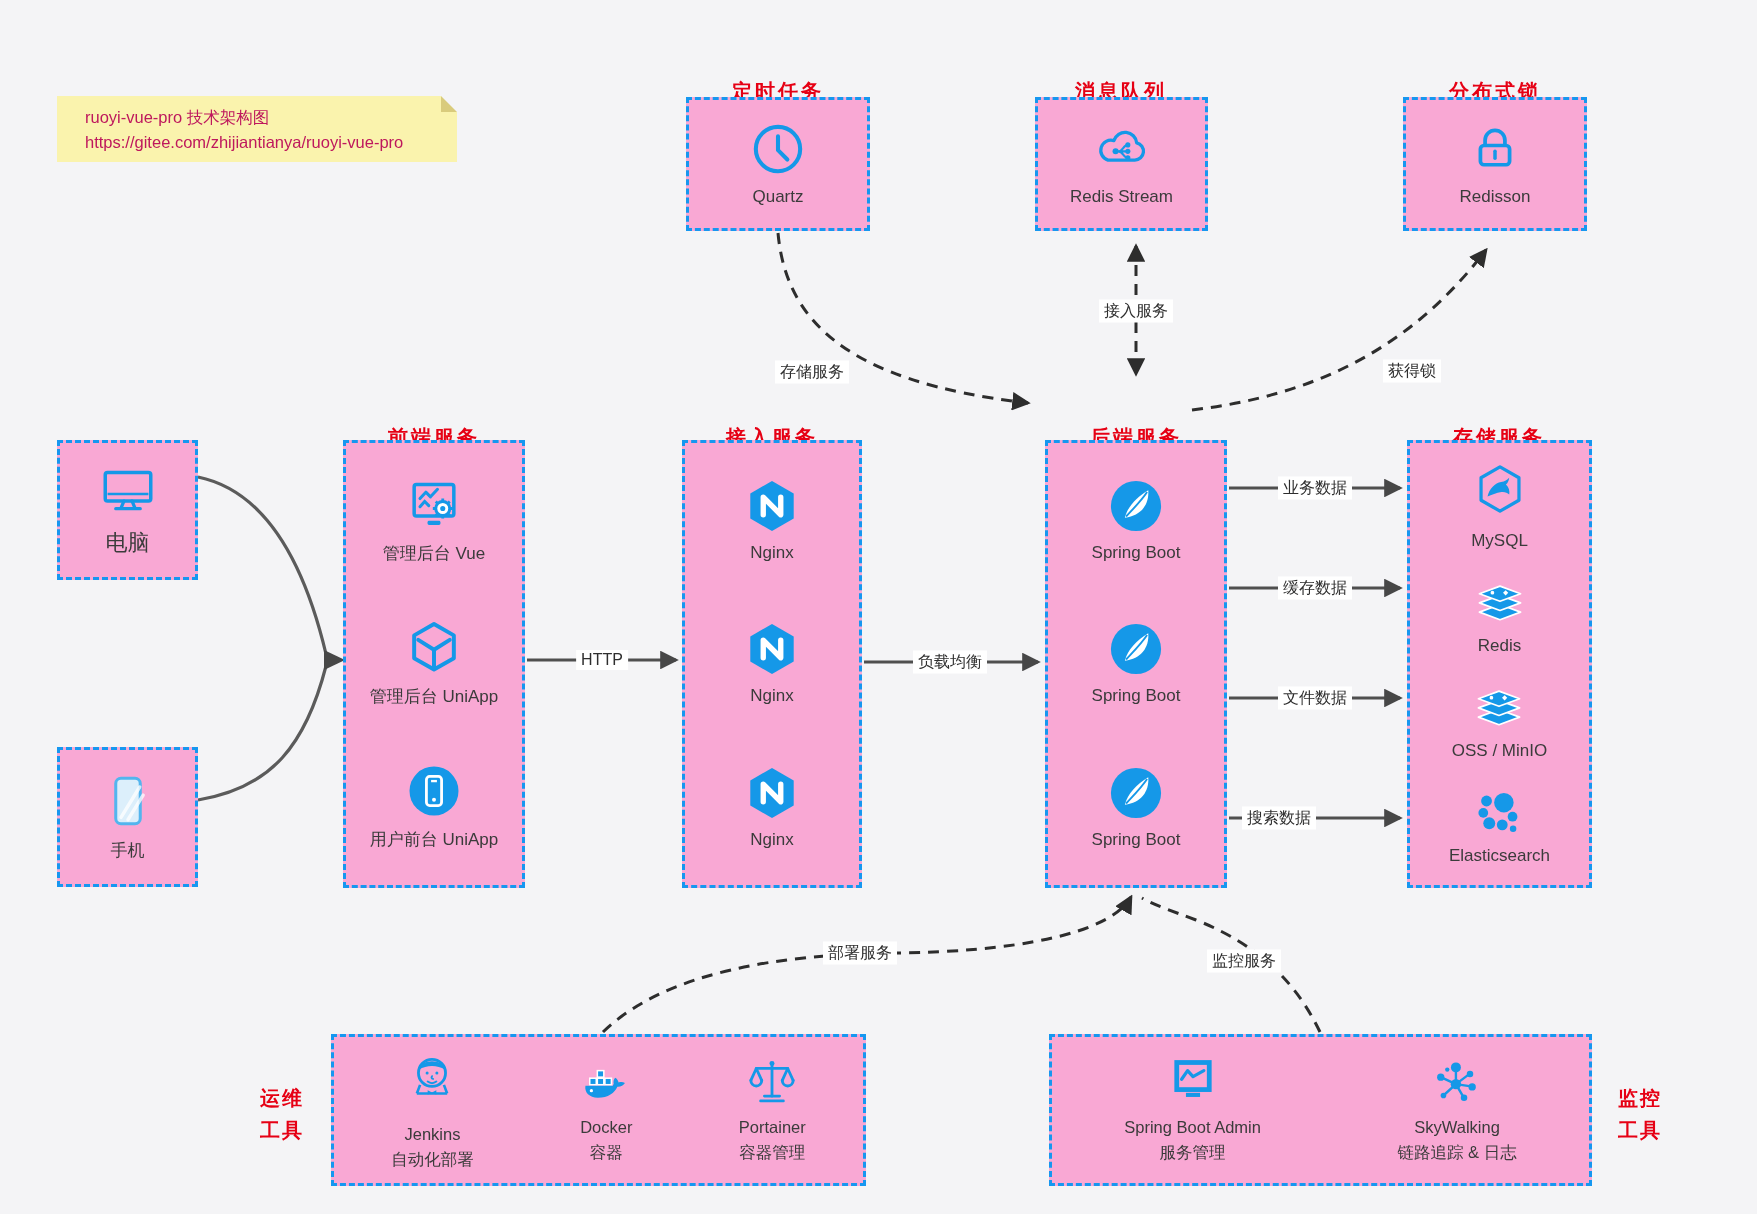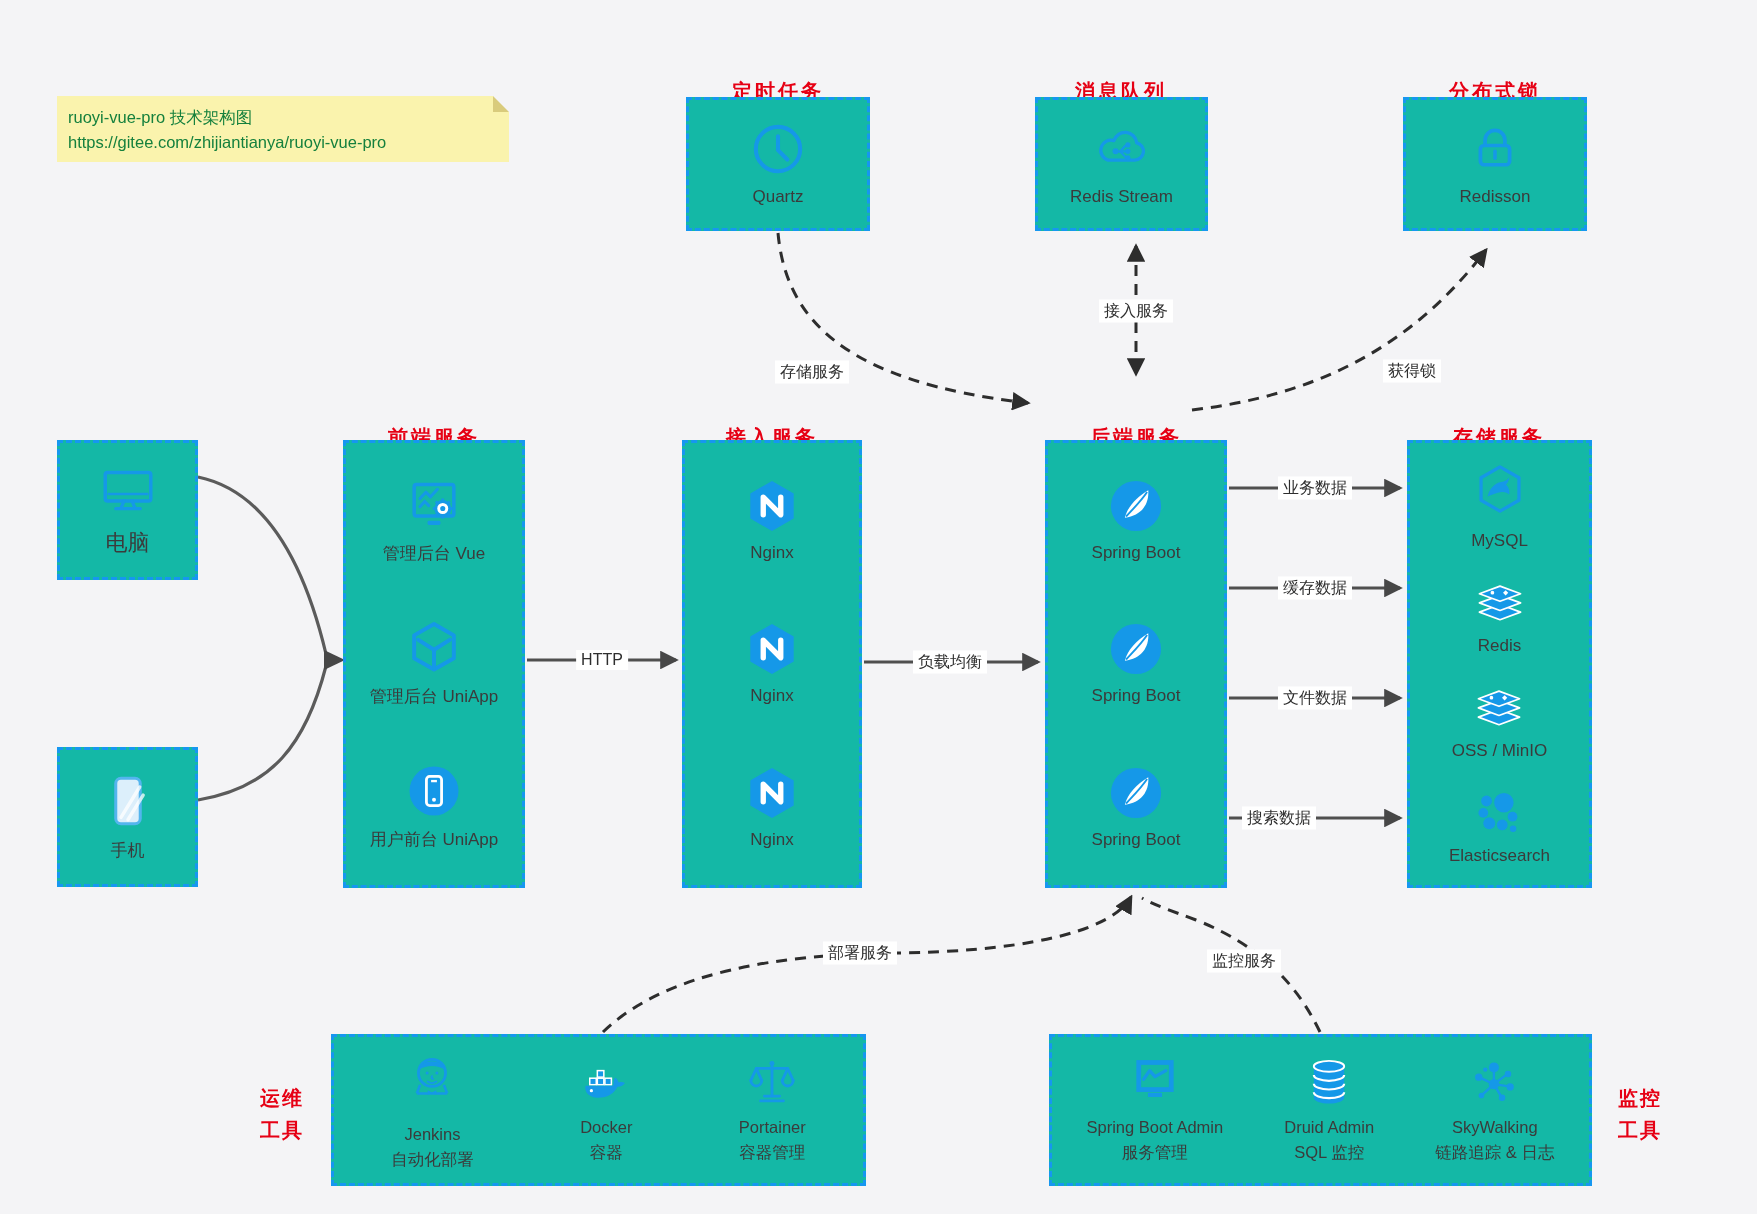--- a/index.html
+++ b/index.html
@@ -1,24 +1,24 @@
 <!DOCTYPE html>
 <html><head>
 <meta charset="utf-8">
 <style>
   html,body{margin:0;padding:0;background:#f4f4f6;}
   .canvas{position:relative;width:1757px;height:1214px;background:#f4f4f6;overflow:hidden;
           font-family:"Liberation Sans","DejaVu Sans",sans-serif;}
   
-  .note{position:absolute;left:57px;top:96px;width:452px;height:66px;background:#faf3ad;
-        box-sizing:border-box;padding:9px 11px;color:#15803d;font-size:16.5px;line-height:1.5;}
+  .note{position:absolute;left:57px;top:96px;width:400px;height:66px;background:#faf3ad;
+        box-sizing:border-box;padding:9px 28px;color:#be185d;font-size:16.5px;line-height:1.5;}
   .note::after{content:"";position:absolute;top:0;right:0;width:0;height:0;
         border-top:16px solid #f4f4f6;border-left:16px solid #d9cb7c;}
   
-  .gbox{position:absolute;background:#14b8a6;border:3.5px dashed #1697f0;box-sizing:border-box;
+  .gbox{position:absolute;background:#f9a8d4;border:3.5px dashed #1697f0;box-sizing:border-box;
         display:flex;align-items:center;}
   .gbox.col{flex-direction:column;justify-content:space-around;padding:6px 0;}
   .gbox.row{flex-direction:row;justify-content:space-around;padding:0 4px;}
   .gbox.single{flex-direction:column;justify-content:center;gap:10px;}
   .item{display:flex;flex-direction:column;align-items:center;gap:9px;}
   .item .lbl{font-size:17px;color:#3b3b3b;white-space:nowrap;}
   .item .lbl2{font-size:16.5px;color:#3b3b3b;white-space:nowrap;line-height:1.5;text-align:center;}
   .icon{width:56px;height:56px;display:block;}
   .icon.sm{width:52px;height:52px;}
   
@@ -380,29 +380,20 @@
       <svg class="icon sm">
           <use href="#i-sba"></use>
         </svg>
       <span class="lbl2">
         <span style="display:block">Spring Boot Admin</span>
         <span style="display:block">服务管理</span>
       </span>
     </div>
     <div class="item" style="gap:7px">
       <svg class="icon sm">
-          <use href="#i-druid"></use>
-        </svg>
-      <span class="lbl2">
-        <span style="display:block">Druid Admin</span>
-        <span style="display:block">SQL 监控</span>
-      </span>
-    </div>
-    <div class="item" style="gap:7px">
-      <svg class="icon sm">
           <use href="#i-skywalking"></use>
         </svg>
       <span class="lbl2">
         <span style="display:block">SkyWalking</span>
         <span style="display:block">链路追踪 &amp; 日志</span>
       </span>
     </div>
   </div>
   <div class="side-label" style="left:1604px;top:1082px;width:72px">
     <div>监控</div>

